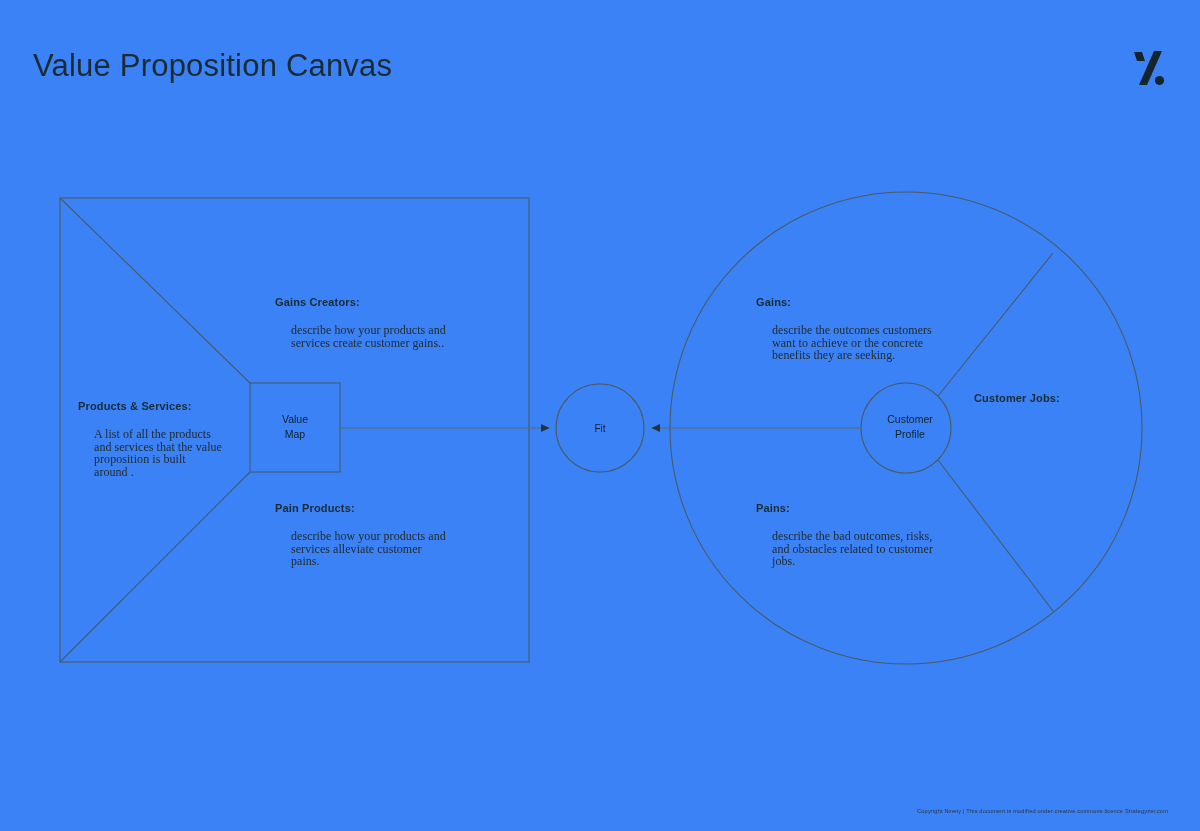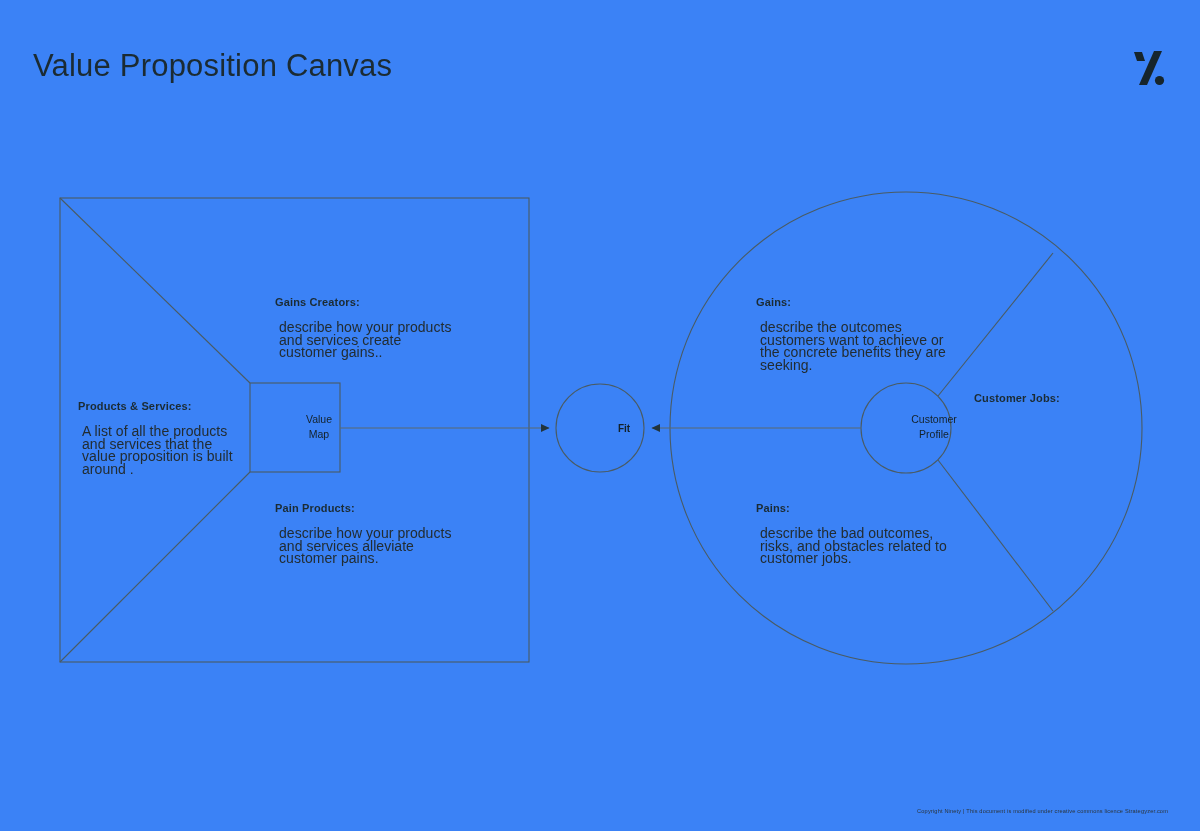--- a/index.html
+++ b/index.html
@@ -53,47 +53,47 @@
   }
   .block .heading {
     font-size: 11px;
     font-weight: 700;
     color: #1b2b33;
     margin: 0 0 13px 0;
     letter-spacing: 0.15px;
     white-space: nowrap;
   }
   .block .body {
-    font-size: 14px;
+    font-size: 12px;
     font-weight: 400;
     line-height: 12.5px;
     color: #222c31;
-    margin: 4px;
+    margin: 16px;
     letter-spacing: 0.05px;
+    font-family: Liberation Serif, serif;
   }
 
   #block-gain-creators { left: 275px; top: 296px; width: 190px; }
   #block-products-services { left: 78px; top: 400px; width: 160px; }
   #block-pain-relievers { left: 275px; top: 502px; width: 190px; }
   #block-gains { left: 756px; top: 296px; width: 200px; }
   #block-customer-jobs { left: 974px; top: 392px; width: 165px; }
   #block-pains { left: 756px; top: 502px; width: 200px; }
 
   
   .node-label {
     position: absolute;
     text-align: center;
     font-size: 10.5px;
     line-height: 15px;
     color: #14222a;
     font-weight: 400;
-    padding-left: 24px;
   }
   #label-value-map { left: 250px; top: 412px; width: 90px; }
-  #label-fit { left: 565px; top: 421px; width: 70px; font-weight: 700; font-size: 10px; text-align: center; }
+  #label-fit { left: 565px; top: 421px; width: 70px; font-weight: 400; font-size: 10px; text-align: center; }
   #label-customer-profile { left: 865px; top: 412px; width: 90px; }
 
   
   #footer-copyright {
     position: absolute;
     left: 0;
     top: 808px;
     width: 1168px;
     text-align: right;
     font-size: 5.6px;

